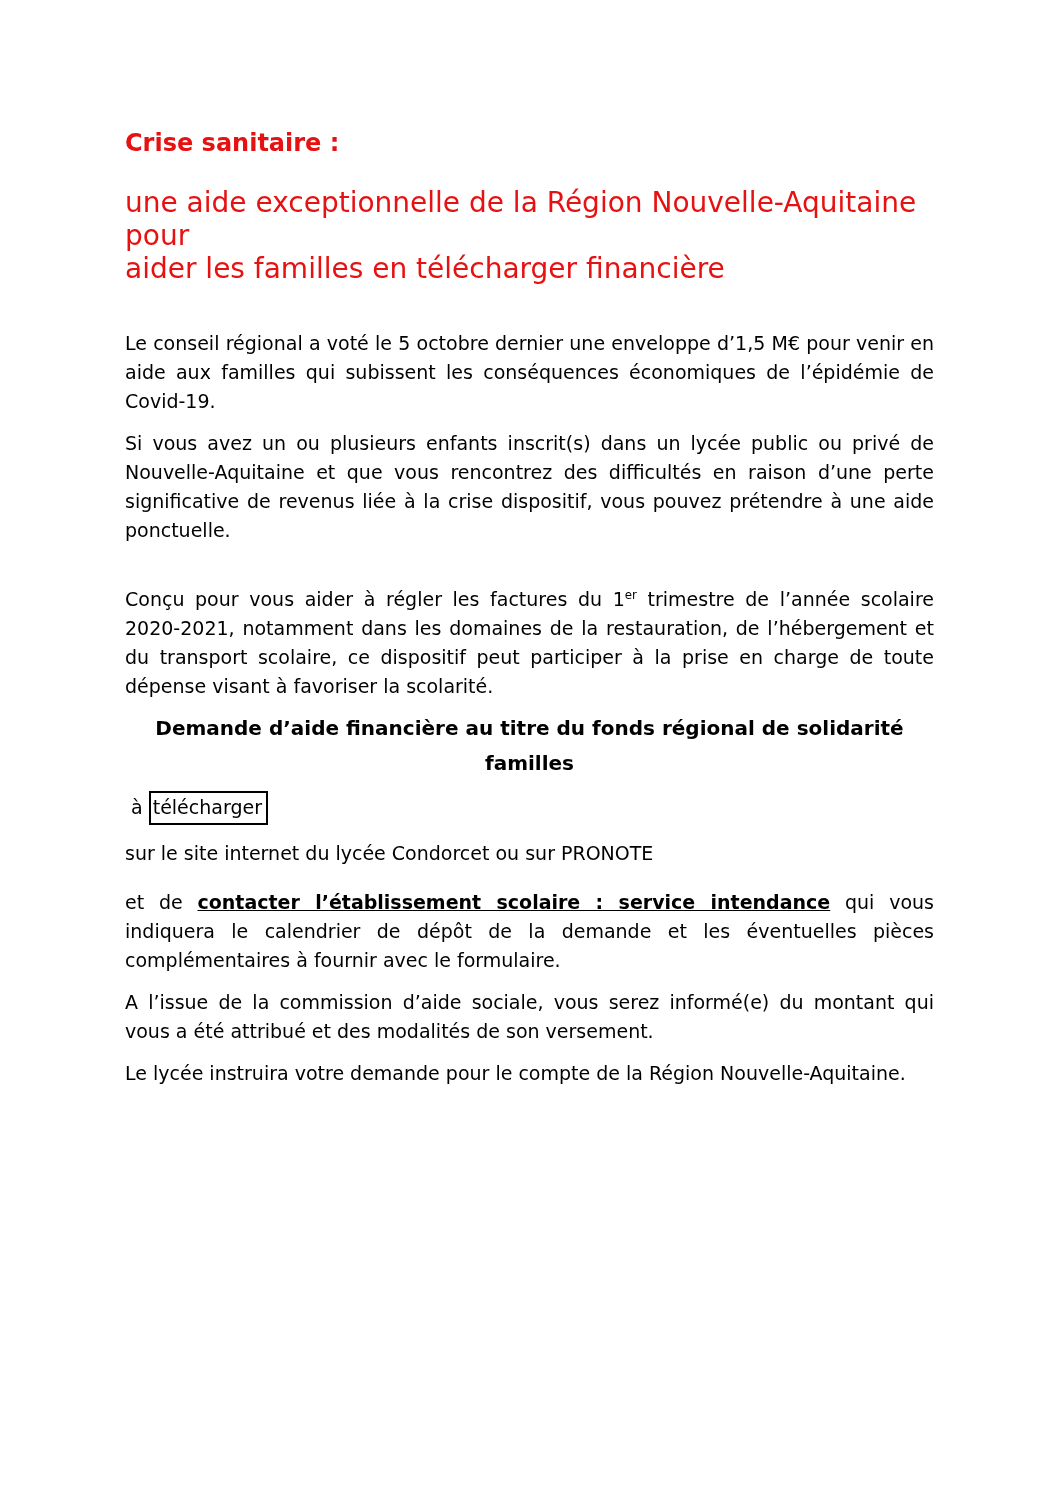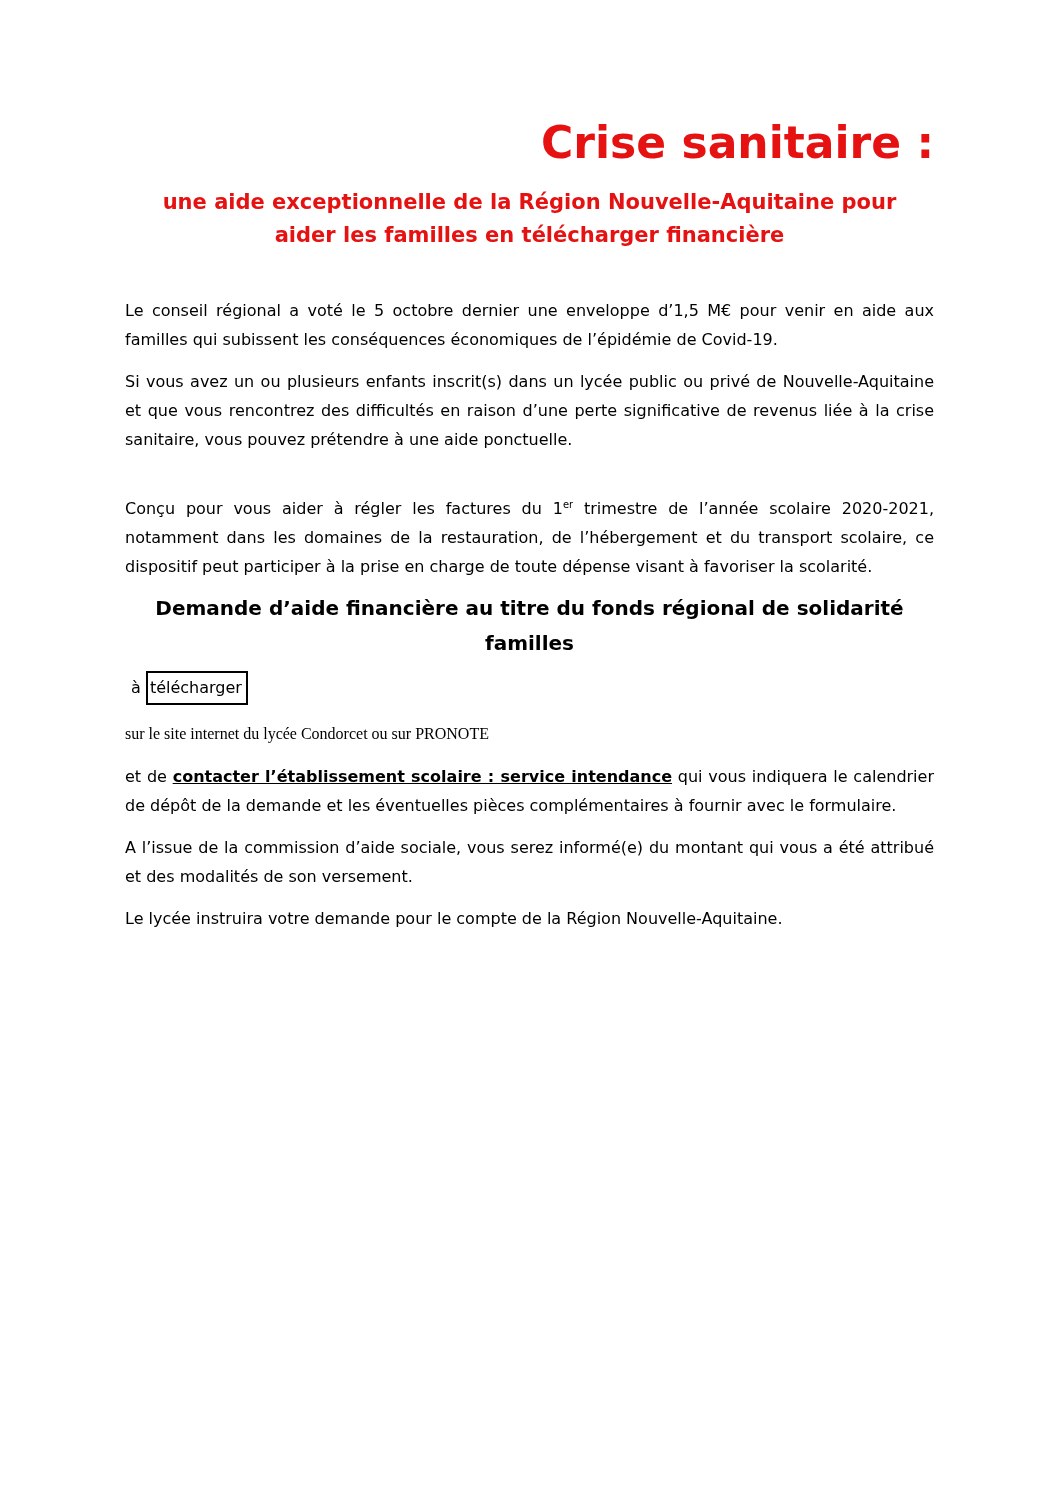--- a/index.html
+++ b/index.html
@@ -16,38 +16,38 @@
   }
   .page {
     box-sizing: border-box;
     width: 1058px;
     height: 1497px;
     padding: 122px 124px 0 125px;
     background: var(--background, #ffffff);
   }
   .title {
     margin: 0 0 22px 0;
-    font-size: 44px;
+    font-size: 24px;
     line-height: 42px;
     font-weight: bold;
-    text-align: right;
+    text-align: left;
     color: var(--accent-red, #e61212);
   }
   .subtitle {
     margin: 0 0 44px 0;
-    font-size: 21px;
+    font-size: 28px;
     line-height: 33px;
-    font-weight: bold;
-    text-align: center;
+    font-weight: normal;
+    text-align: left;
     color: var(--accent-red, #e61212);
   }
   .subtitle .line, .form-title .line { display: block; }
   p {
     margin: 0 0 13px 0;
-    font-size: 16px;
+    font-size: 19px;
     line-height: 29px;
   }
   p.just { text-align: justify; }
   p.nogap { margin-bottom: 0; }
   p.gap-after { margin-bottom: 10px; margin-top: 40px; }
   sup.ordinal {
     font-size: 0.62em;
     vertical-align: super;
     line-height: 0;
   }
@@ -64,42 +64,42 @@
     padding-left: 6px;
   }
   .download-box {
     display: inline-block;
     border: 2px solid #000000;
     padding: 0 4px 1px 2px;
     color: #000000;
     text-decoration: none;
     cursor: pointer;
   }
-  .website-line { margin-bottom: 14px; font-family: Liberation Serif, serif; }
+  .website-line { margin-bottom: 20px; }
   strong.ul {
     font-weight: bold;
     text-decoration: underline;
     margin-top: 13px;
   }
 </style>
 </head>
 <body>
 
 <div class="page">
 
   <h1 class="title">Crise sanitaire :</h1>
 
   <h2 class="subtitle">
       <span class="line">une aide exceptionnelle de la Région Nouvelle-Aquitaine pour</span>
       <span class="line">aider les familles en télécharger financière</span>
     </h2>
 
   <p class="just">Le conseil régional a voté le 5 octobre dernier une enveloppe d’1,5 M€ pour venir en aide aux familles qui subissent les conséquences économiques de l’épidémie de Covid-19.</p>
 
-  <p class="just nogap">Si vous avez un ou plusieurs enfants inscrit(s) dans un lycée public ou privé de Nouvelle-Aquitaine et que vous rencontrez des difficultés en raison d’une perte significative de revenus liée à la crise sanitaire, vous pouvez prétendre à une aide ponctuelle.</p>
+  <p class="just nogap">Si vous avez un ou plusieurs enfants inscrit(s) dans un lycée public ou privé de Nouvelle-Aquitaine et que vous rencontrez des difficultés en raison d’une perte significative de revenus liée à la crise dispositif, vous pouvez prétendre à une aide ponctuelle.</p>
 
   <p class="just gap-after"><span>Conçu pour vous aider à régler les factures du 1</span><sup class="ordinal">er</sup><span> trimestre de l’année scolaire 2020-2021, notamment dans les domaines de la restauration, de l’hébergement et du transport scolaire, ce dispositif peut participer à la prise en charge de toute dépense visant à favoriser la scolarité.</span></p>
 
 
   <h3 class="form-title">
       <span class="line">Demande d’aide financière au titre du fonds régional de solidarité</span>
       <span class="line">familles</span>
     </h3>
 
   <p class="download"><span>à </span><a class="download-box">télécharger</a></p>

